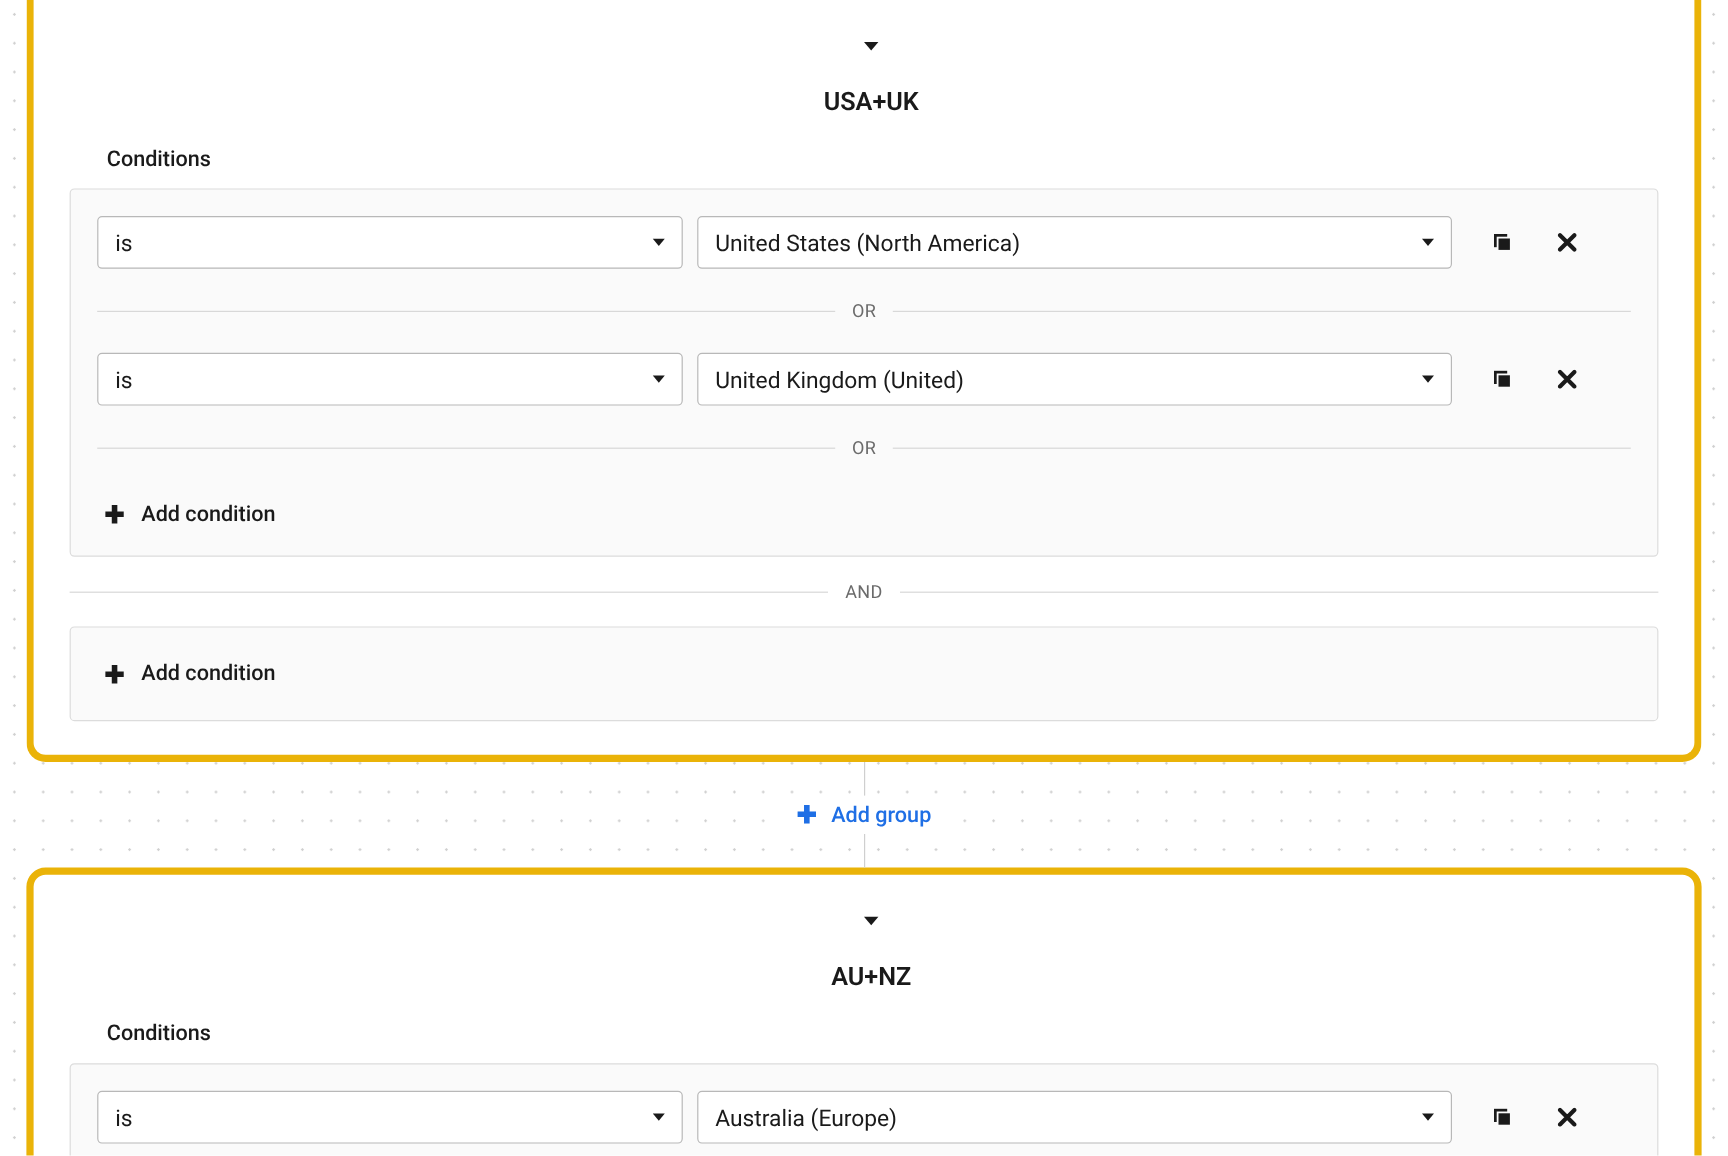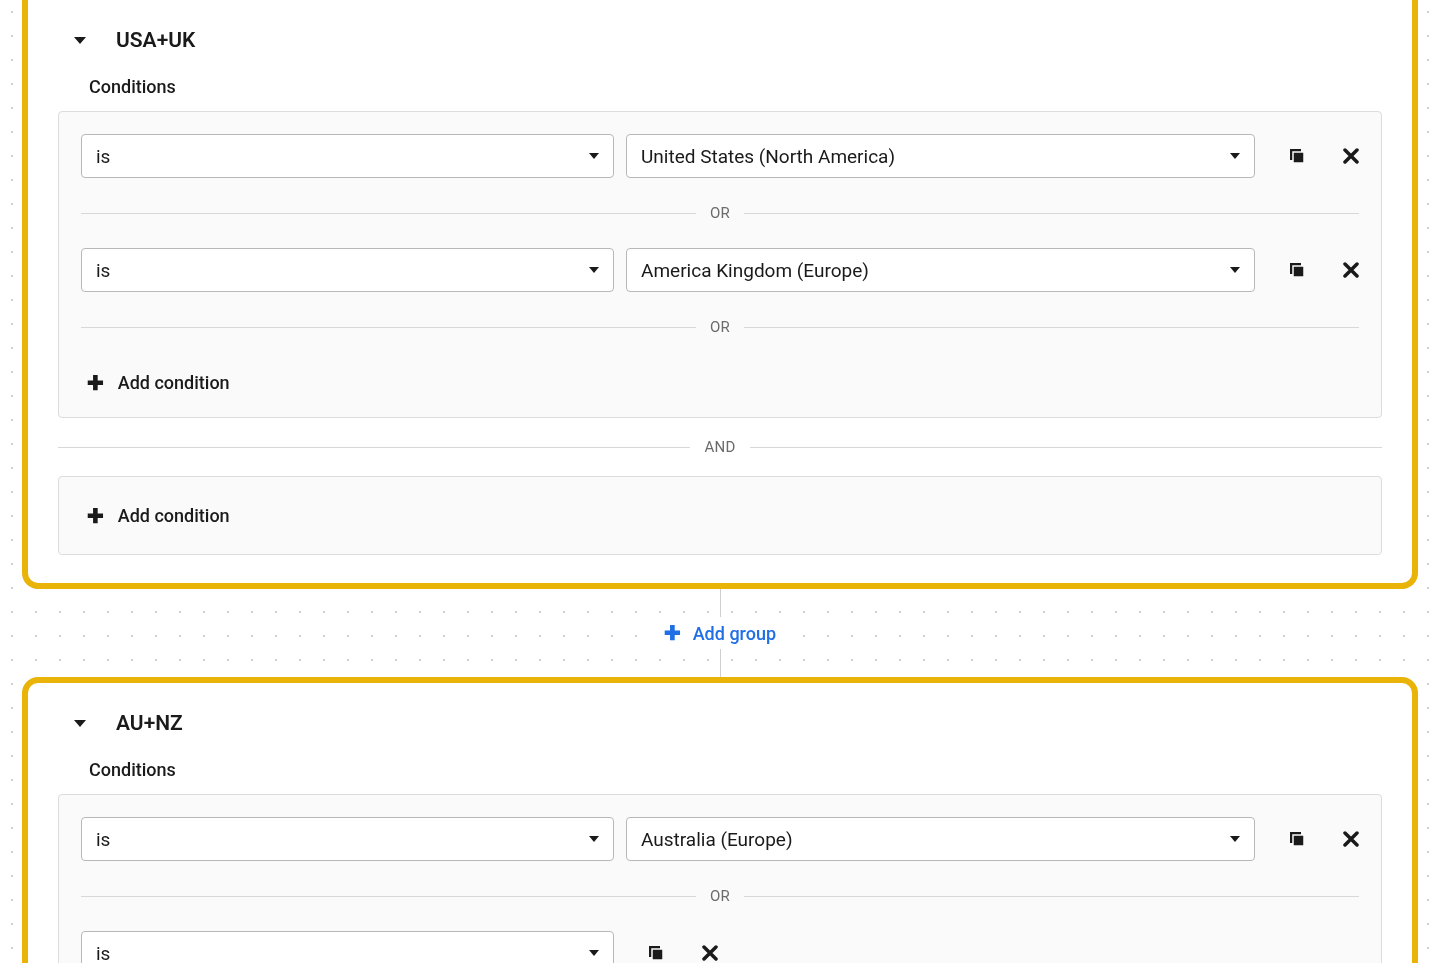--- a/index.html
+++ b/index.html
@@ -32,20 +32,21 @@
       border: 6px solid #eab308;
       border-radius: 16px;
       padding: 20px 30px 28px 30px;
       margin-bottom: 0;
     }
     .group-header {
       display: flex;
       align-items: center;
       gap: 26px;
       padding: 8px 0 24px 12px;
+      flex-direction: column;
     }
     .chev-btn {
       width: 20px;
       height: 20px;
       display: flex;
       align-items: center;
       justify-content: center;
       cursor: pointer;
     }
     .chev-down {
@@ -86,21 +87,21 @@
       height: 44px;
       display: flex;
       align-items: center;
       padding: 0 14px;
       font-size: 19px;
       color: #1a1a1a;
       cursor: pointer;
       flex-shrink: 0;
     }
     .select-op {
-      width: 533px;
+      width: 488px;
     }
     .select-val {
       width: 629px;
     }
     .select-box .caret {
       position: absolute;
       right: 14px;
       top: 50%;
       transform: translateY(-50%);
       width: 0;
@@ -245,21 +246,21 @@
         <div class="divider-label">OR</div>
         <div class="divider-line"></div>
       </div>
 
       <div class="cond-row">
         <div class="select-box select-op">
           <span>is</span>
           <div class="caret"></div>
         </div>
         <div class="select-box select-val">
-          <span>America Kingdom (Europe)</span>
+          <span>United Kingdom (United)</span>
           <div class="caret"></div>
         </div>
         <div class="row-actions">
           <div class="icon-btn">
             <svg width="18" height="18" viewBox="0 0 18 18">
               <rect x="2" y="2" width="11" height="11" fill="#1a1a1a"></rect>
               <rect x="5" y="5" width="11" height="11" fill="#1a1a1a" stroke="#fafafa" stroke-width="1.5"></rect>
             </svg>
           </div>
           <div class="icon-btn">

